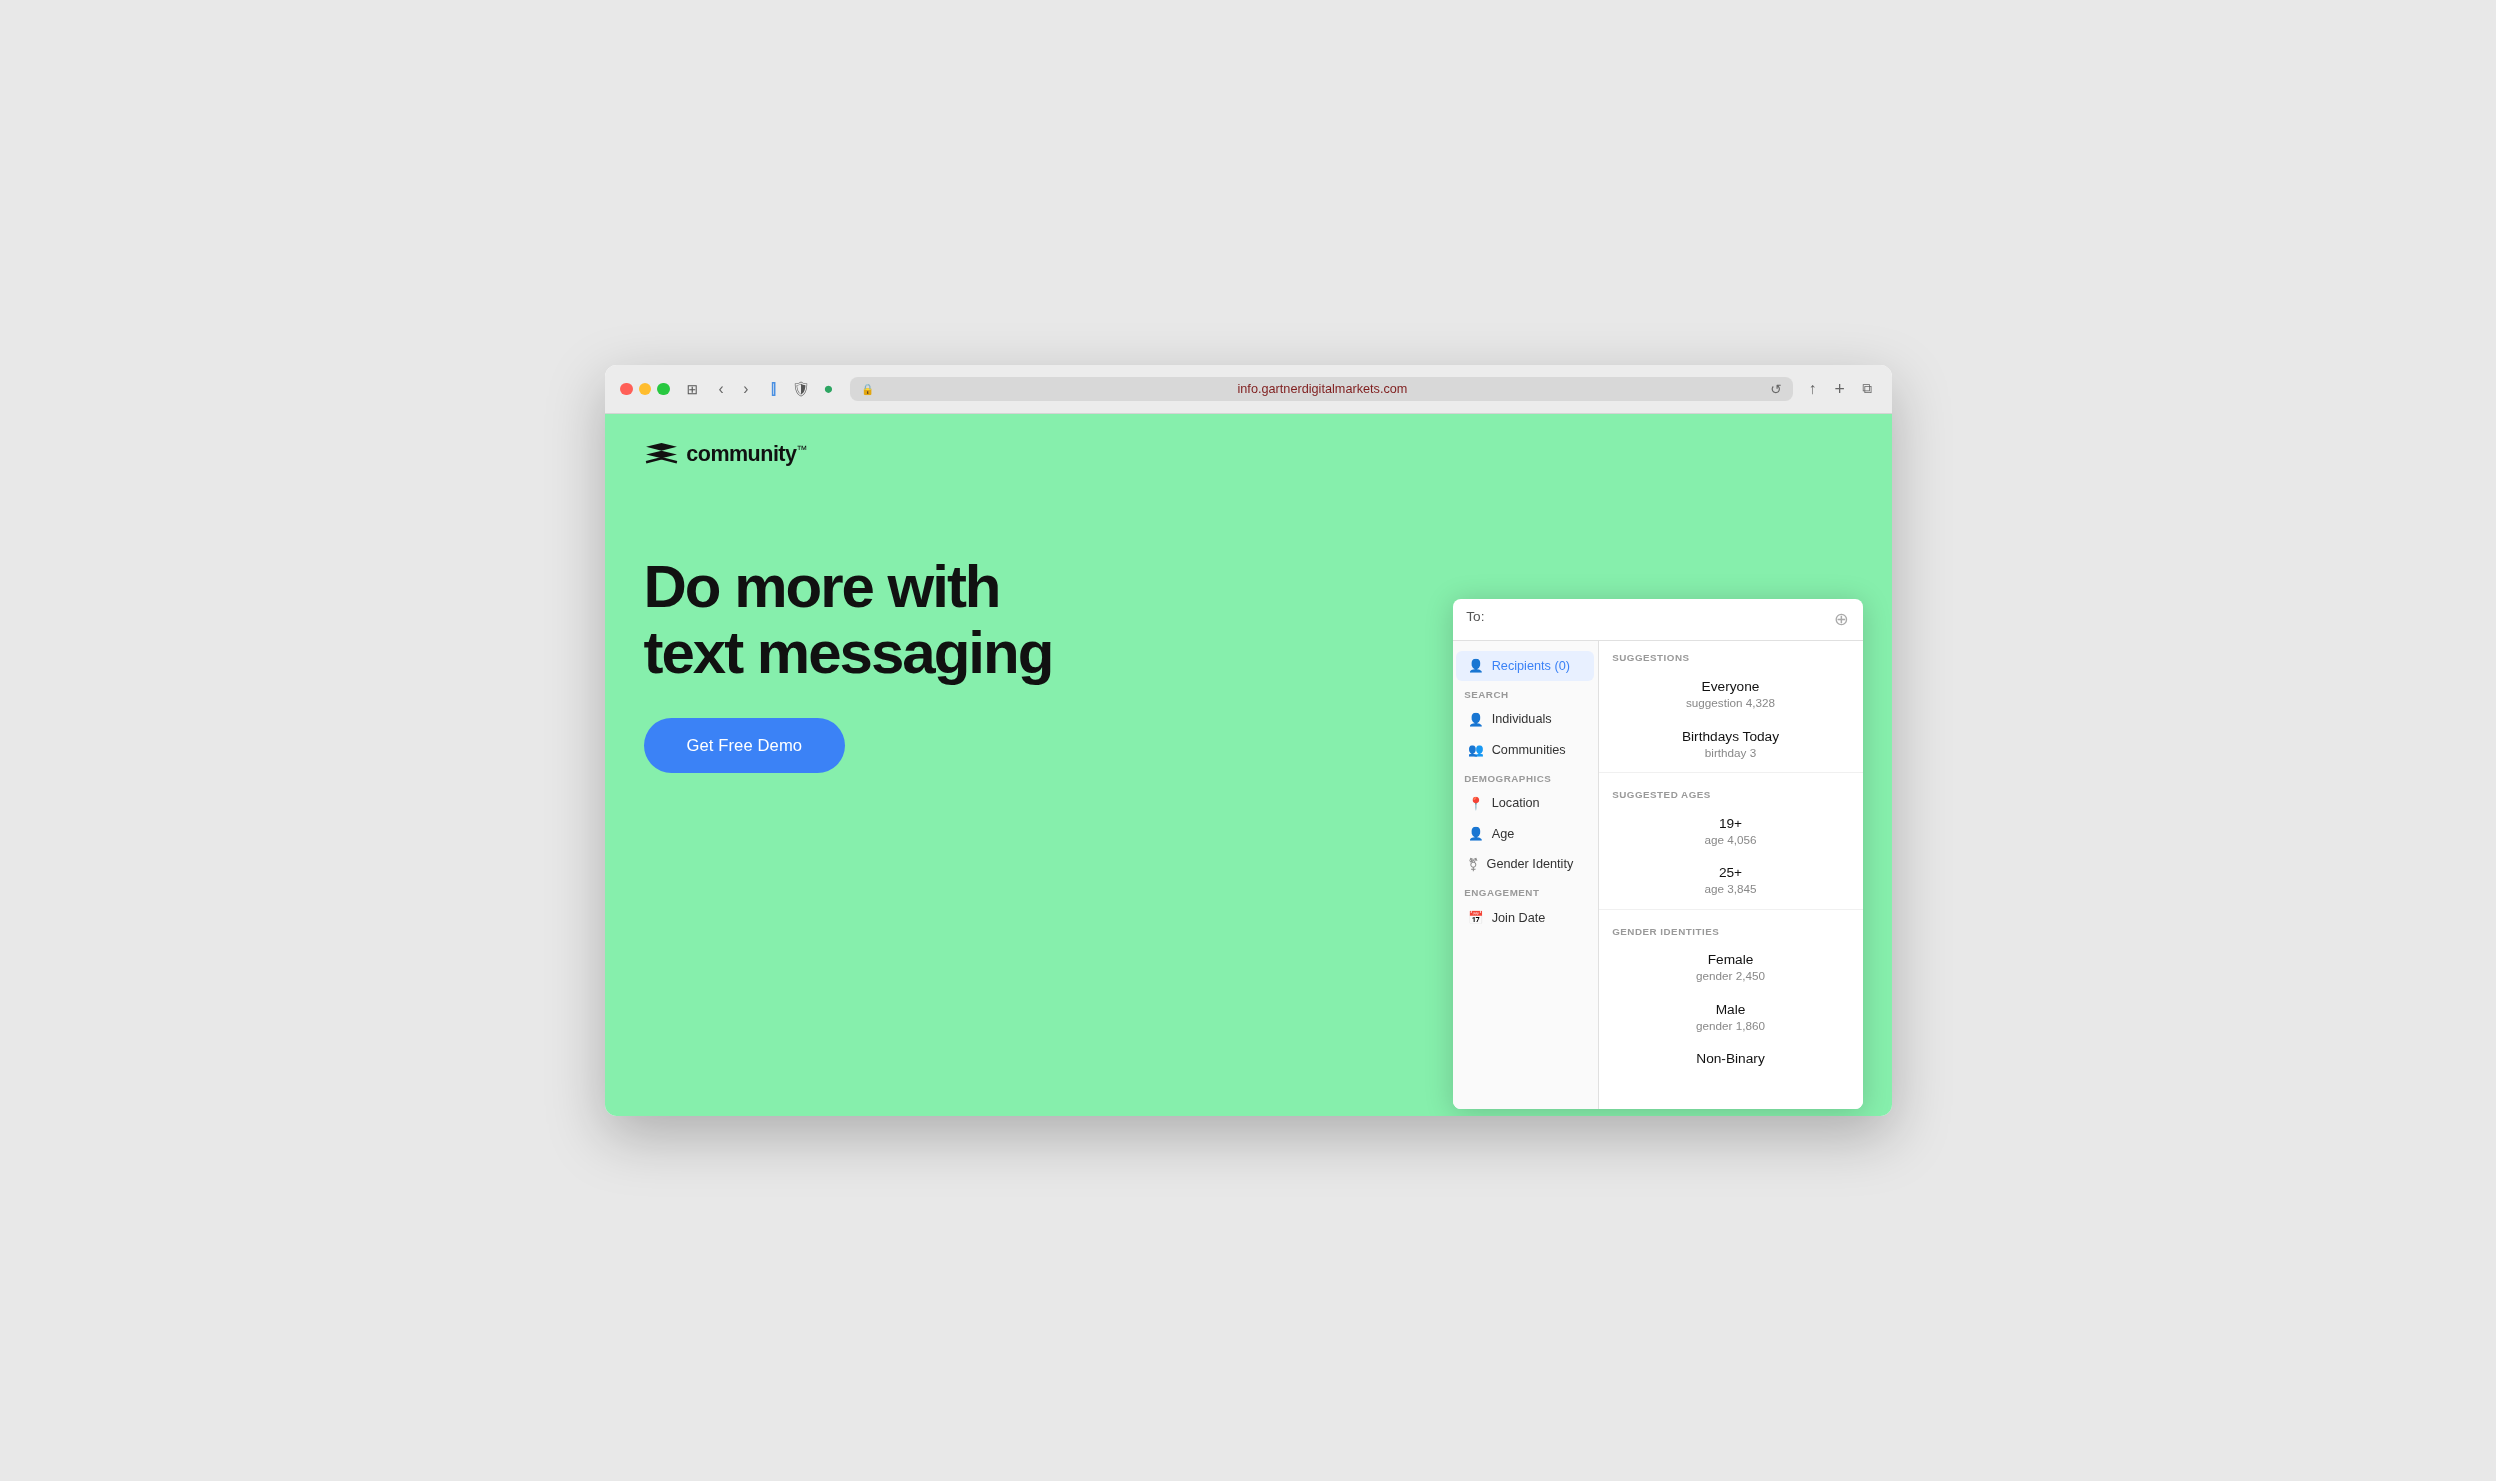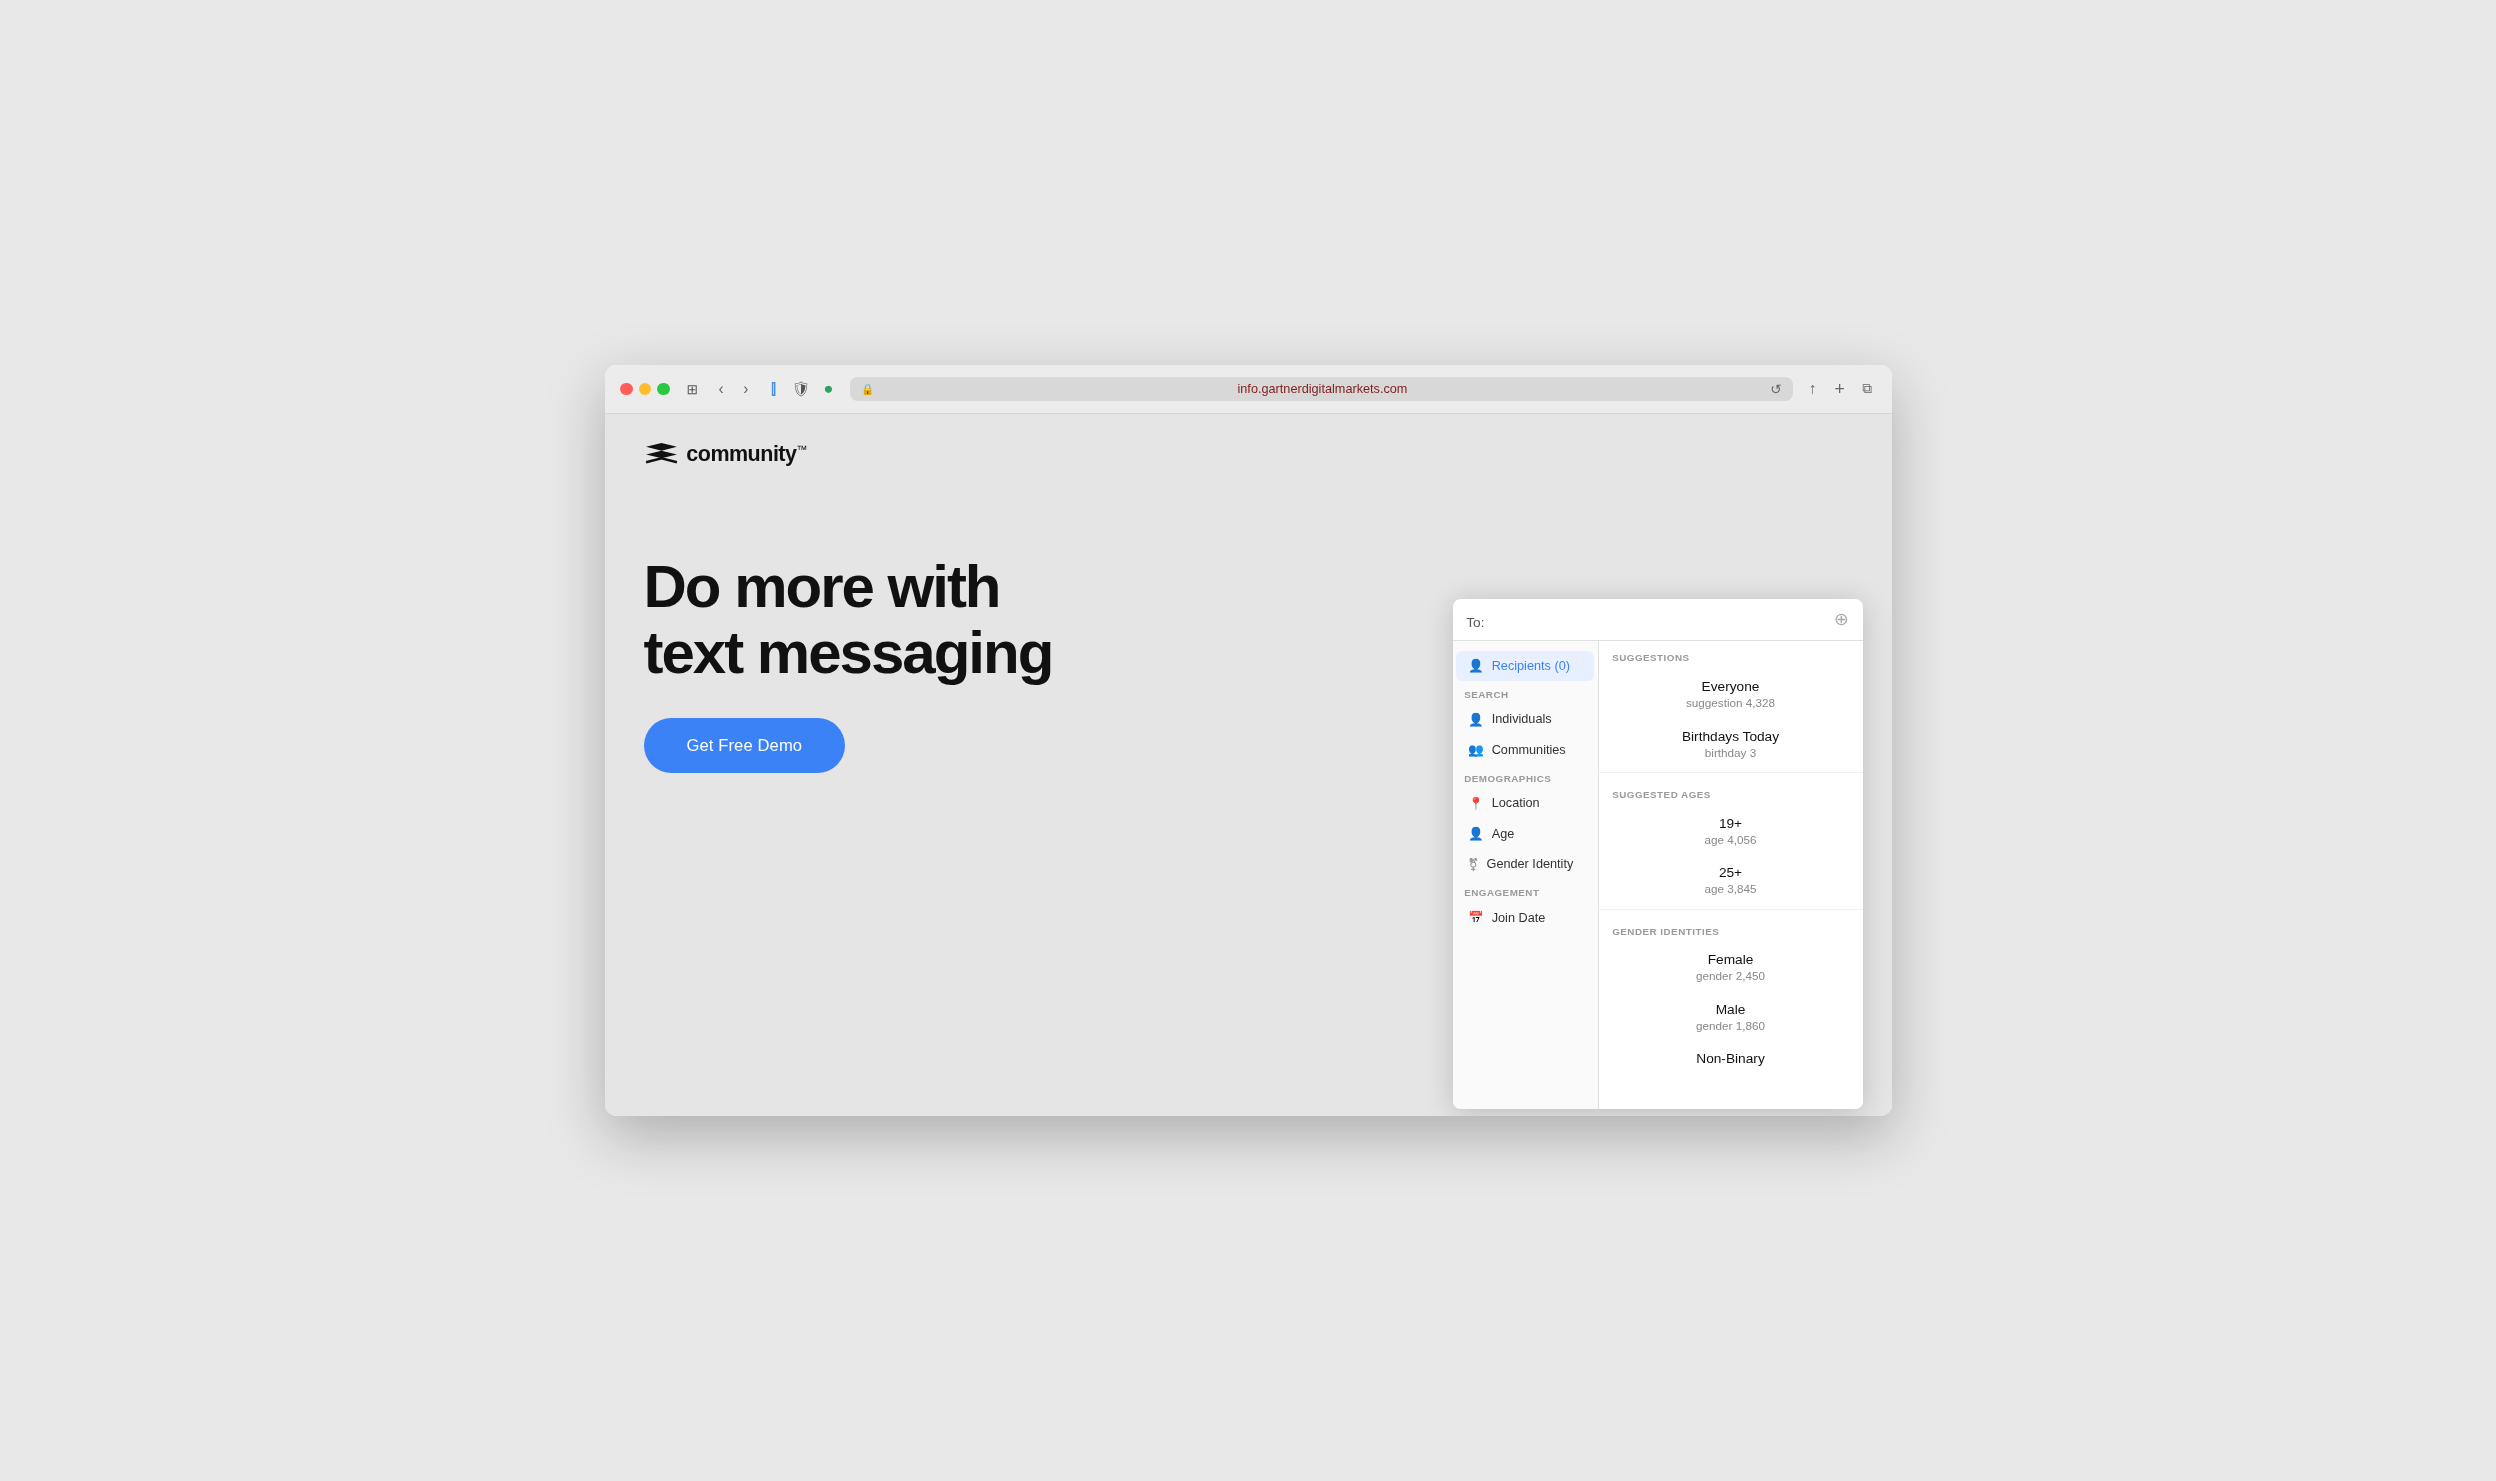--- a/index.html
+++ b/index.html
@@ -112,21 +112,21 @@
     .browser-right-btns {
       display: flex;
       gap: 9.8px;
       align-items: center;
       color: #555;
       font-size: 17.6px;
     }
 
     
     .page-content {
-      background: #e5e5e5;
+      background: #86efac;
       min-height: 702px;
       position: relative;
       overflow: hidden;
     }
 
     
     .site-header {
       padding: 27px 39px;
     }
 
@@ -224,21 +224,21 @@
       cursor: pointer;
       font-size: 17.6px;
       color: #666;
       padding: 0 3.9px;
     }
 
     .panel-to-row {
       padding: 9.8px 13.7px;
       border-bottom: 1px solid #e0e0e0;
       display: flex;
-      align-items: flex-end;
+      align-items: flex-start;
       gap: 7px;
     }
 
     .to-label {
       font-size: 13.7px;
       color: #555;
     }
 
     .to-input {
       flex: 1;

